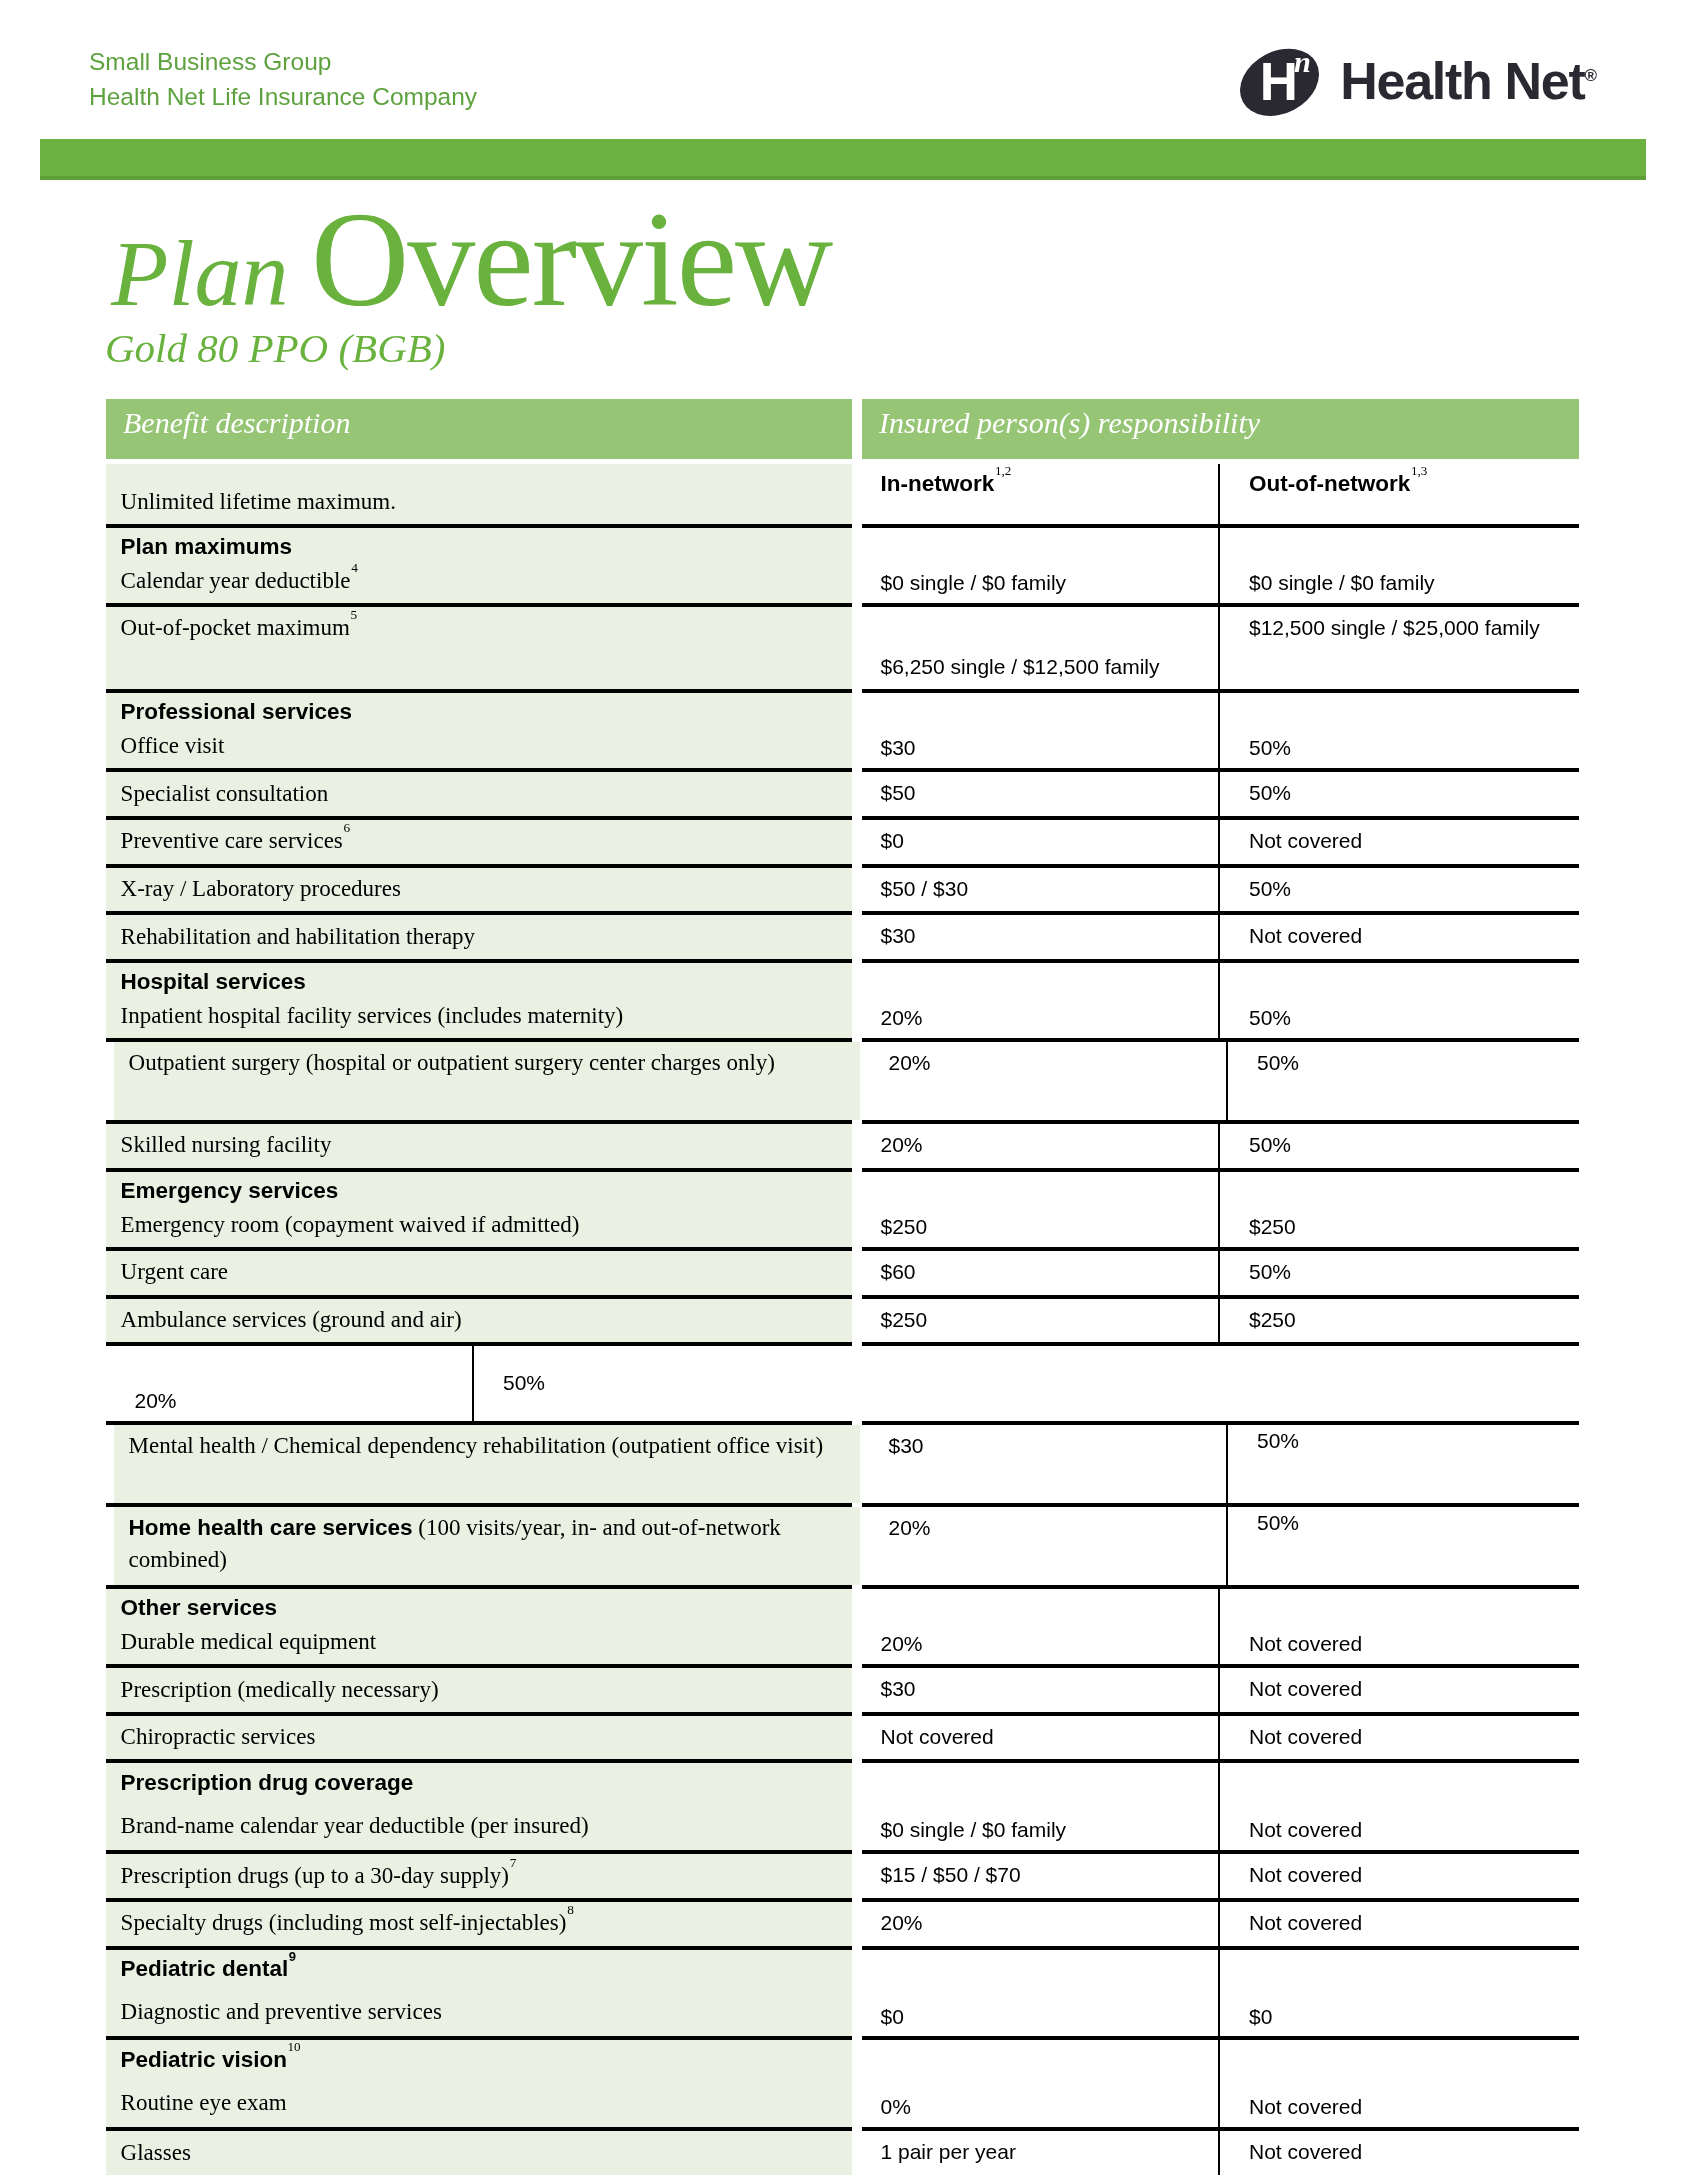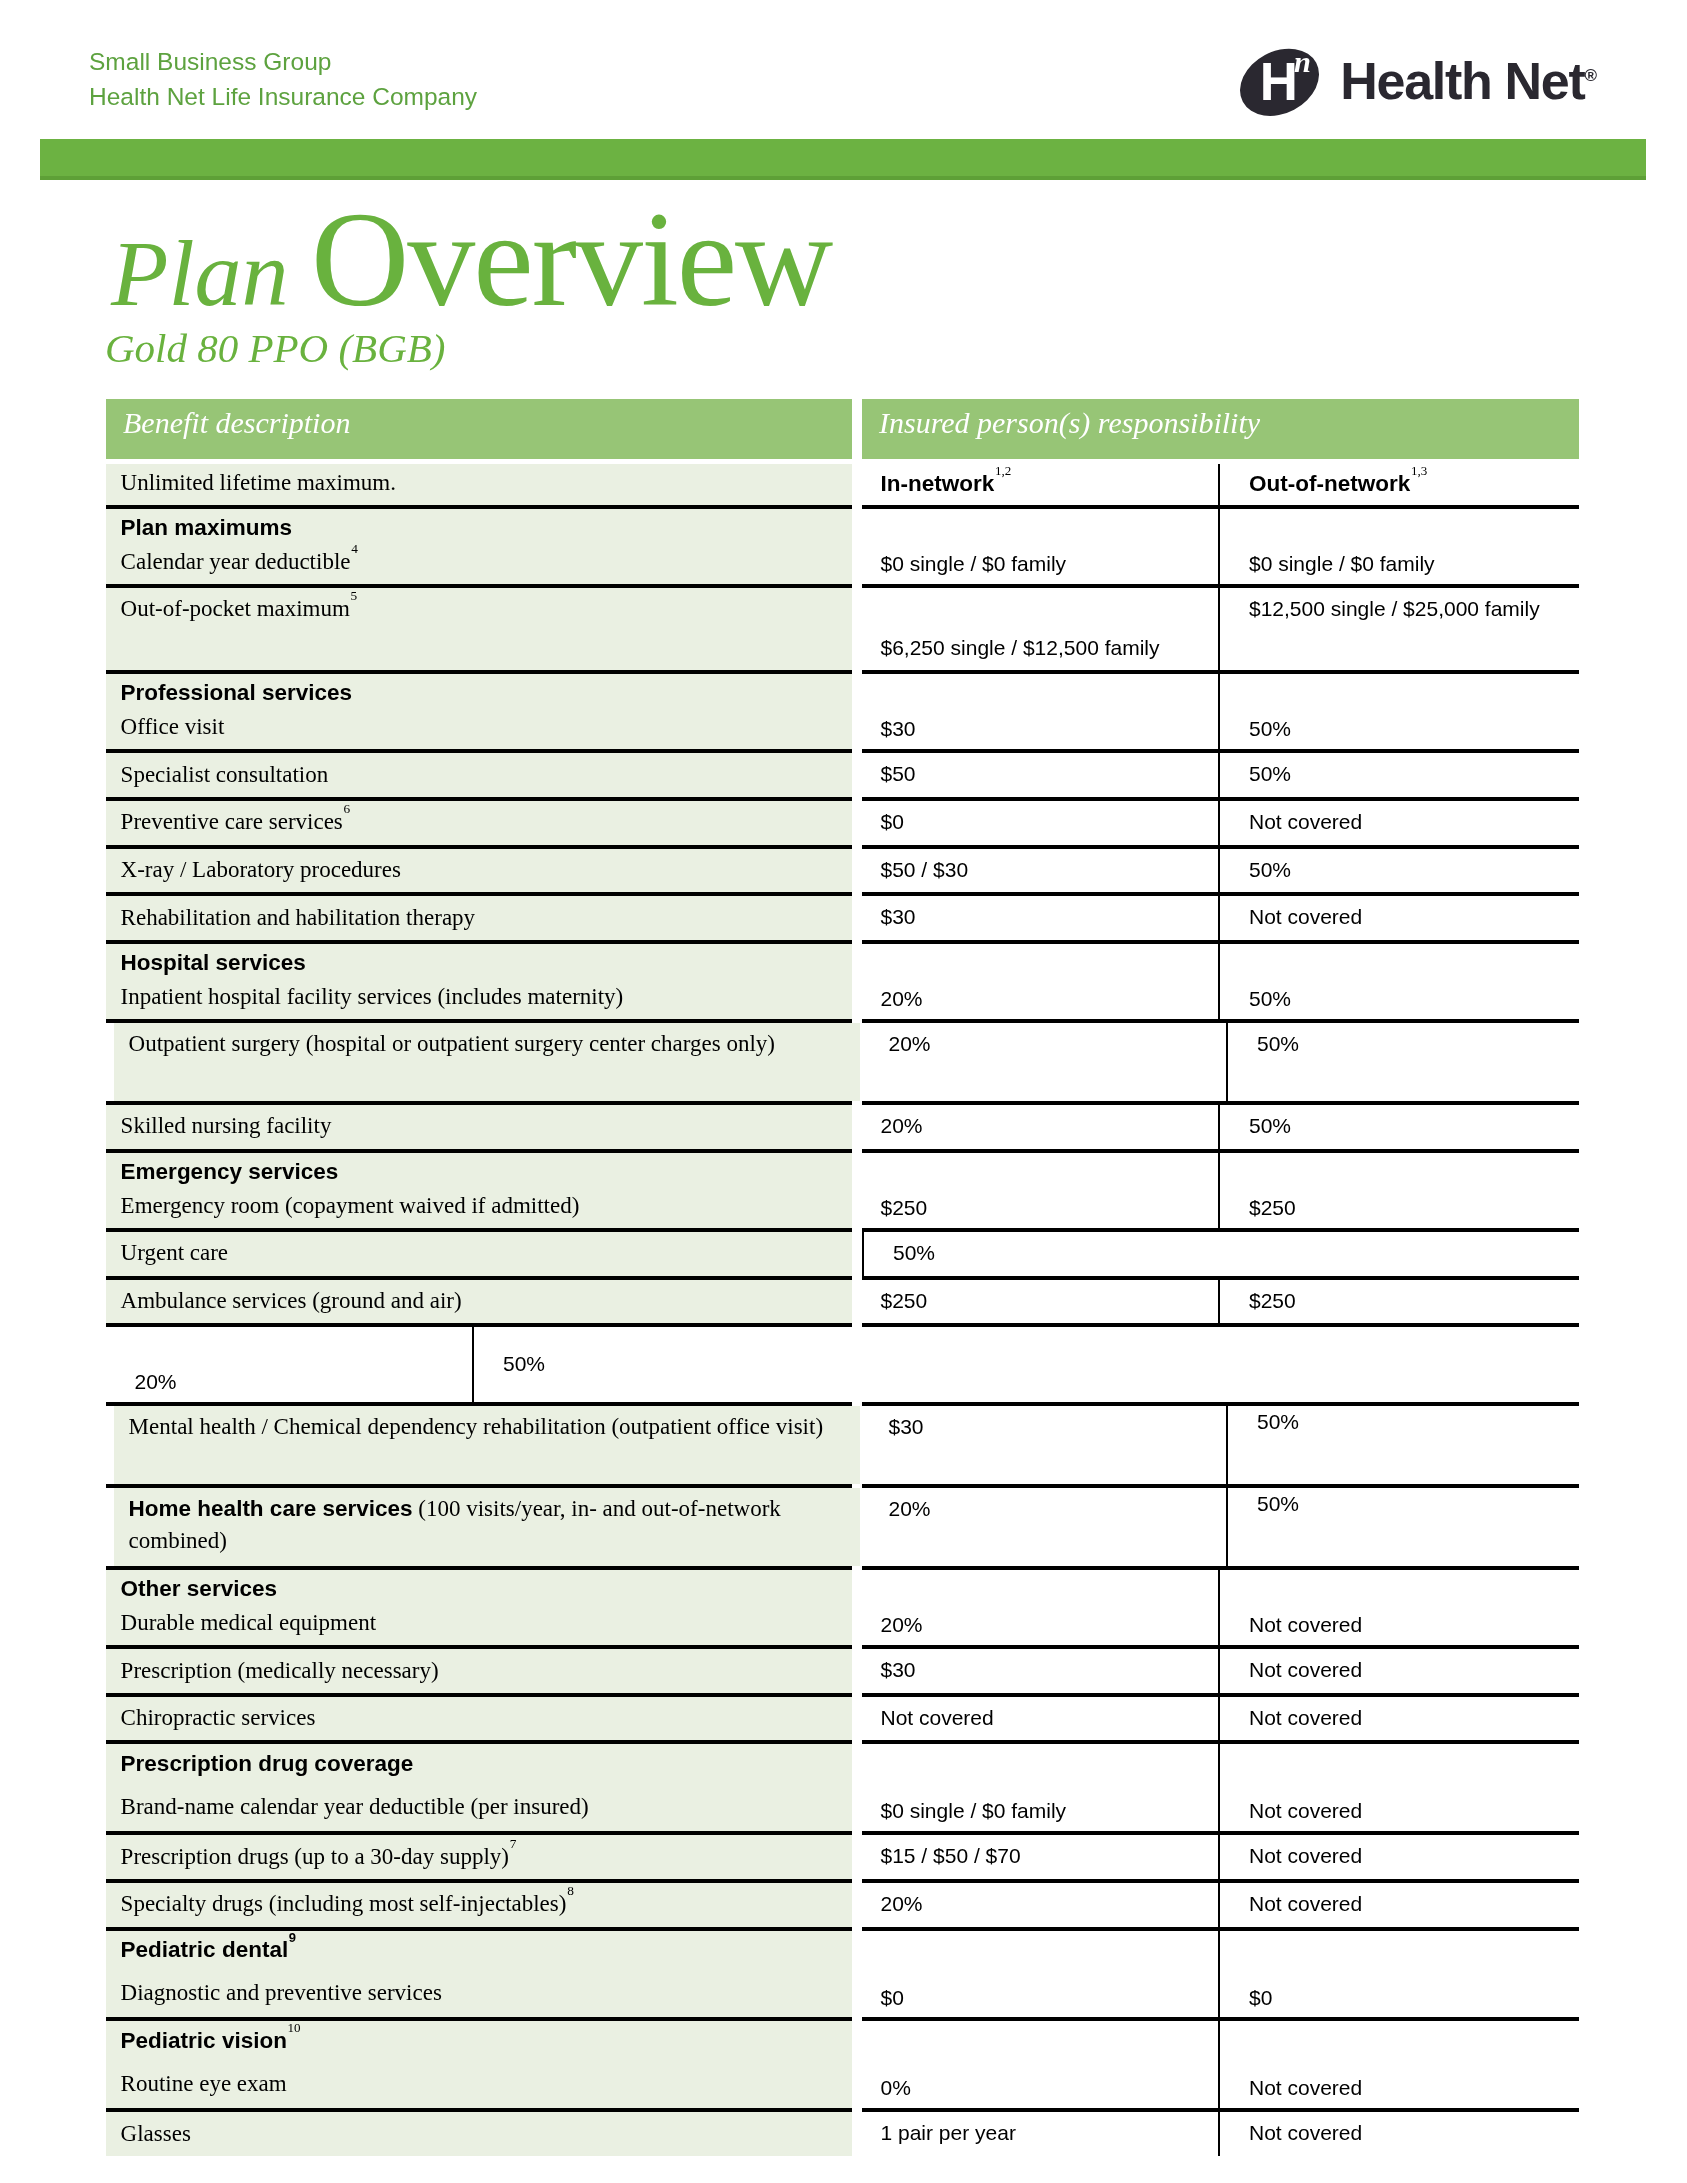--- a/index.html
+++ b/index.html
@@ -53,21 +53,21 @@
 
   .sep{display:flex;height:4px;}
   .sep .s1{width:746px;background:var(--rule);}
   .sep .sg{width:10px;background:#fff;}
   .sep .s2{flex:1;background:var(--rule);}
 
   .has-section .c2,.has-section .c3{padding-top:42px;}
   .roomy .section-label + .benefit-label{margin-top:14.6px;}
   .roomy .c2,.roomy .c3{padding-top:54px;}
   .nethead .c2,.nethead .c3{font:700 22.5px/1.15 "Liberation Sans",sans-serif;padding-top:7.3px;}
-  .nethead .c1{padding-top:3px;}
+  .nethead .c1{padding-top:22px;}
   .tall{min-height:78px;padding-left:8px;}
   .oop{min-height:82px;}
   .oop .c2{display:flex;align-items:flex-end;padding-bottom:9.3px;}
   .out-low .c3{padding-top:24px;}
   .out-top .c3{padding-top:3.3px;}
 
   .continued{margin-top:24px;text-align:right;font:italic 400 22px/1 "Liberation Serif",serif;color:#111;}
 </style>
 </head>
 <body>
@@ -264,20 +264,21 @@
         <div class="sep">
           <div class="s1"></div>
           <div class="sg"></div>
           <div class="s2"></div>
         </div>
         <div class="block">
           <div class="c1">
             <div class="benefit-label">Urgent care</div>
           </div>
           <div class="cgap"></div>
+          <div class="c2"><span class="vwrap">$60</span></div>
           <div class="c3"><span class="vwrap">50%</span></div>
         </div>
         <div class="sep">
           <div class="s1"></div>
           <div class="sg"></div>
           <div class="s2"></div>
         </div>
         <div class="block">
           <div class="c1">
             <div class="benefit-label">Ambulance services (ground and air)</div>

